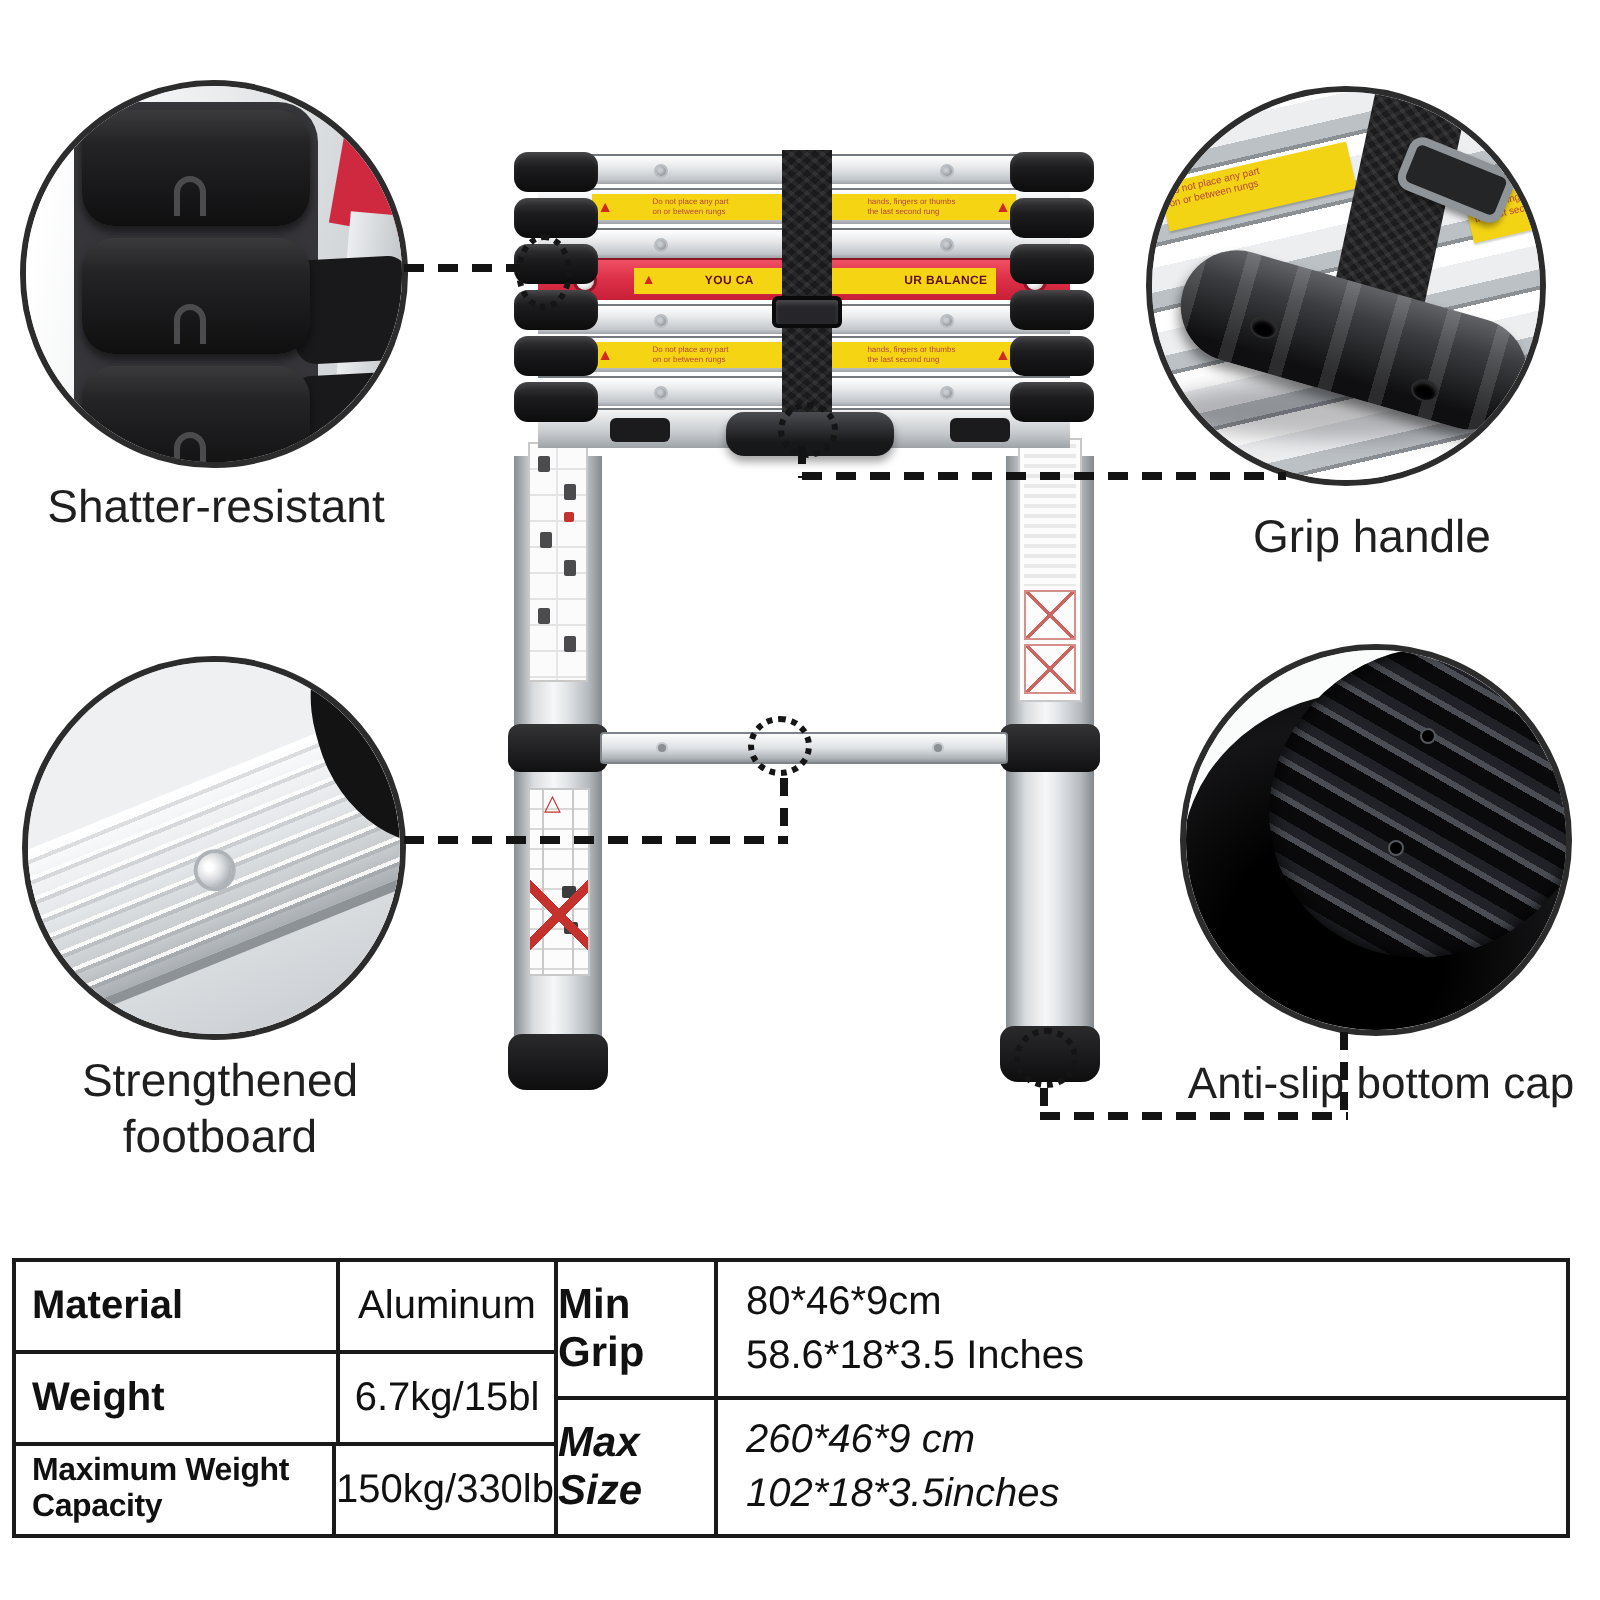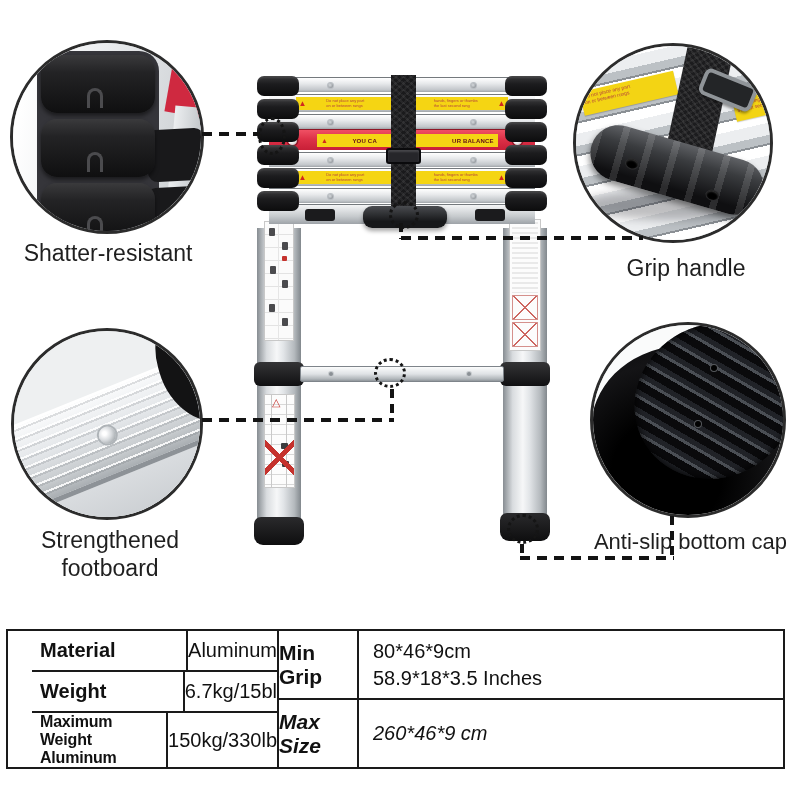--- a/index.html
+++ b/index.html
@@ -172,21 +172,21 @@
   .callout-label { position:absolute; font-size:23px; color:#1f1f1f; text-align:center; z-index:5; }
   .lbl-shatter { left:8px;  top:240px; width:200px; }
   .lbl-grip    { left:586px; top:255px; width:200px; }
   .lbl-foot    { left:22px; top:526px; width:176px; line-height:28px; }
   .lbl-anti    { left:583px; top:529px; width:215px; font-size:22px; }
 
   
   .spec-table { position:absolute; left:6px; top:629px; width:779px; height:140px; display:flex;
     border:2px solid #1a1a1a; background:#fff; font-size:20px; color:#111; }
   .tbl-left { width:271px; display:flex; flex-direction:column; border-right:2px solid #1a1a1a; }
-  .trow { flex:1; display:flex; border-bottom:2px solid #1a1a1a;margin-left:24px; }
+  .trow { flex:1; display:flex; border-bottom:2px solid #1a1a1a; }
   .trow:last-child { border-bottom:none; }
   .tlabel { width:162px; border-right:2px solid #1a1a1a; display:flex; align-items:center; padding-left:8px; font-weight:bold; }
   .tlabel.small { font-size:16px; letter-spacing:-0.2px; }
   .tvalue { flex:1; display:flex; align-items:center; justify-content:center; }
   .tbl-right { flex:1; display:flex; flex-direction:column; }
   .rrow { flex:1; display:flex; border-bottom:2px solid #1a1a1a; }
   .rrow:last-child { border-bottom:none;font-style:italic; }
   .rlabel { width:80px; border-right:2px solid #1a1a1a; display:flex; align-items:center; justify-content:center; font-weight:bold; font-size:21px; }
   .rvalue { flex:1; display:flex; flex-direction:column; justify-content:center; padding-left:14px; line-height:27px; }
 </style>
@@ -371,34 +371,35 @@
     <div class="tbl-left">
       <div class="trow">
         <div class="tlabel">Material</div>
         <div class="tvalue">Aluminum</div>
       </div>
       <div class="trow">
         <div class="tlabel">Weight</div>
         <div class="tvalue">6.7kg/15bl</div>
       </div>
       <div class="trow">
-        <div class="tlabel small">Maximum Weight Aluminum</div>
+        <div class="tlabel small">Maximum Weight Capacity</div>
         <div class="tvalue">150kg/330lb</div>
       </div>
     </div>
     <div class="tbl-right">
       <div class="rrow">
         <div class="rlabel">Min Grip</div>
         <div class="rvalue">
           <span>80*46*9cm</span>
-          <span>58.9*18*3.5 Inches</span>
+          <span>58.6*18*3.5 Inches</span>
         </div>
       </div>
       <div class="rrow">
         <div class="rlabel">Max Size</div>
         <div class="rvalue">
           <span>260*46*9 cm</span>
+          <span>102*18*3.5inches</span>
         </div>
       </div>
     </div>
   </div>
 
 </div>
 
 </body></html>

